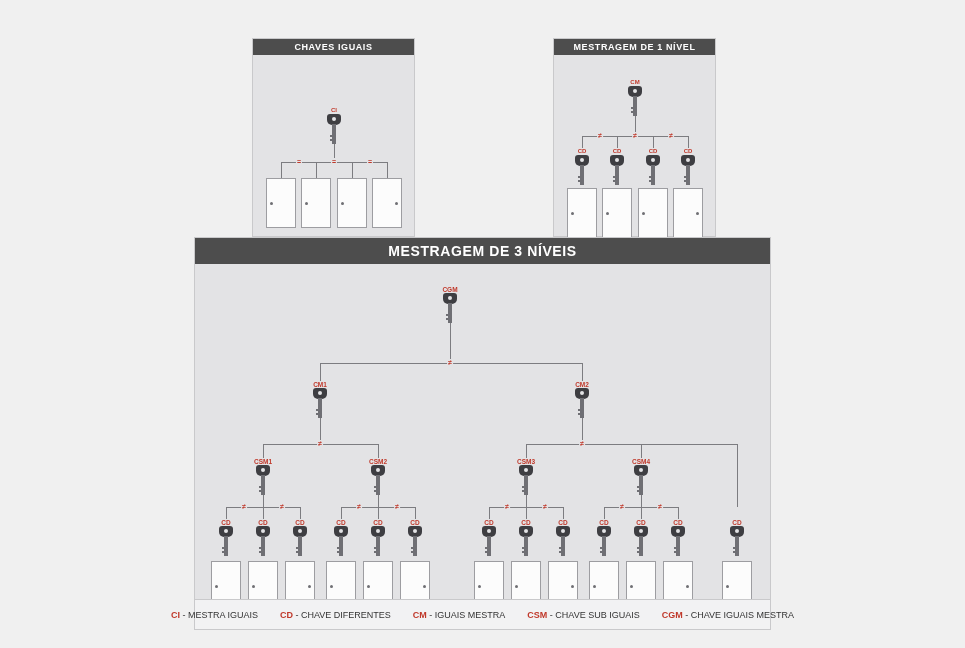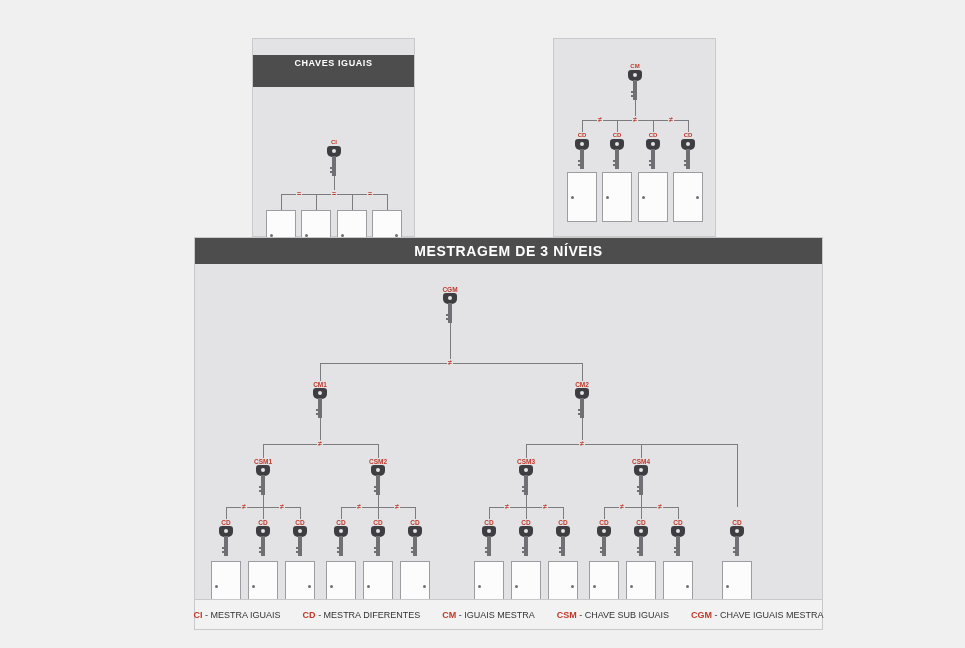--- a/index.html
+++ b/index.html
@@ -31,22 +31,21 @@
     color: #ffffff;
     text-align: center;
     font-weight: bold;
     letter-spacing: 0.6px;
     box-sizing: border-box;
     width: 100%;
   }
   .p-small .panel-header {
     font-size: 9px;
     line-height: 16px;
-    height: 32px;
-    margin-top: 16px;
+    height: 16px;
   }
   .p-big .panel-header {
     font-size: 14px;
     line-height: 26px;
     height: 26px;
   }
   .panel-body {
     position: relative;
     width: 100%;
     height: calc(100% - 16px);
@@ -204,20 +203,21 @@
       <div class="mark" style="left:117px; top:103px;">=</div>
 
       <div class="door" style="left:13px; top:123px;"></div>
       <div class="door" style="left:48px; top:123px;"></div>
       <div class="door" style="left:84px; top:123px;"></div>
       <div class="door left-hinge" style="left:119px; top:123px;"></div>
     </div>
   </div>
 
   <div class="panel p-small" style="left:553px; top:38px; width:163px; height:199px;">
+    <div class="panel-header">MESTRAGEM DE 1 NÍVEL</div>
     <div class="panel-body">
 
       <div class="key-label" style="left:81px; top:24px;">CM</div>
       <div class="key" style="left:74px; top:31px;">
         <div class="bow"></div>
           <div class="blade"></div>
       </div>
 
       <div class="ln ln-v" style="left:81px; top:61px; height:20px;"></div>
       <div class="ln ln-h" style="left:28px; top:81px; width:106px;"></div>
@@ -254,21 +254,21 @@
           <div class="blade"></div>
         </div>
 
       <div class="door" style="left:13px; top:133px;"></div>
       <div class="door" style="left:48px; top:133px;"></div>
       <div class="door" style="left:84px; top:133px;"></div>
       <div class="door left-hinge" style="left:119px; top:133px;"></div>
     </div>
   </div>
 
-  <div class="panel p-big" style="left:194px; top:237px; width:629px; height:393px;">
+  <div class="panel p-big" style="left:194px; top:237px; width:577px; height:393px;">
     <div class="panel-header">MESTRAGEM DE 3 NÍVEIS</div>
     <div class="panel-body">
 
       <div class="key-label" style="left:255px; top:22px;">CGM</div>
       <div class="key" style="left:248px; top:29px;">
           <div class="bow"></div>
           <div class="blade"></div>
         </div>
 
       <div class="ln ln-v" style="left:255px; top:59px; height:40px;"></div>
@@ -446,21 +446,21 @@
 
       <div class="door" style="left:527px; top:297px;"></div>
 
       <div class="legend">
         <span class="legend-item">
           <span class="abbr">CI</span>
           <span>- MESTRA IGUAIS</span>
         </span>
         <span class="legend-item">
           <span class="abbr">CD</span>
-          <span>- MESTRA DIFERENTES</span>
+          <span>- CHAVE DIFERENTES</span>
         </span>
         <span class="legend-item">
           <span class="abbr">CM</span>
           <span>- IGUAIS MESTRA</span>
         </span>
         <span class="legend-item">
           <span class="abbr">CSM</span>
           <span>- CHAVE SUB IGUAIS</span>
         </span>
         <span class="legend-item">

